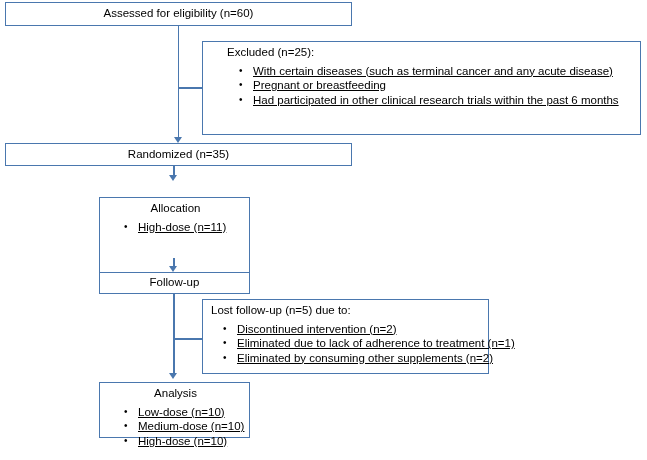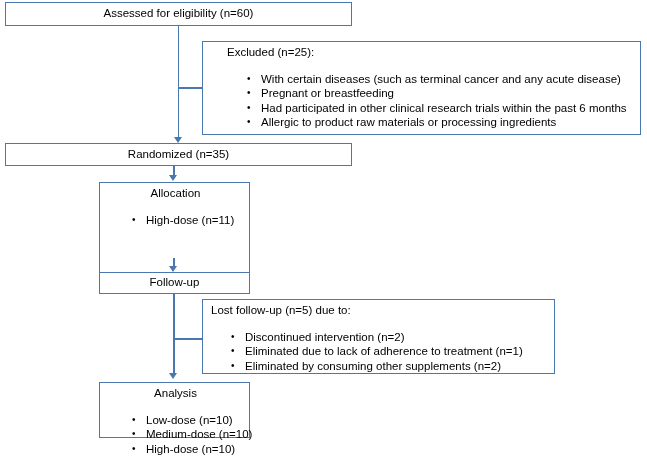--- a/index.html
+++ b/index.html
@@ -23,21 +23,21 @@
   }
   .box.center{
     display:flex;align-items:center;justify-content:center;
     text-align:right;
   }
   .box.left{padding:4px 6px 4px 8px;}
 
   .title{display:block;text-align:center;margin-bottom:1px;}
   .hdr{display:block;text-align:left;margin-bottom:1px;}
 
-  ul{list-style:none;margin:12px;padding:0;}
+  ul{list-style:none;margin:4px;padding:0;text-decoration:underline;}
   li{
     position:relative;
     padding-left:22px;
     line-height:14.6px;
     white-space:nowrap;
   }
   li:before{
     content:"\2022";
     position:absolute;left:8px;top:0;
     font-size:10px;
@@ -69,51 +69,50 @@
   <div class="arrow" style="left:173.5px;top:137px;"></div>
 
   <div class="ln h" style="left:177.5px;top:87px;width:26px;"></div>
 
   <div class="box left" style="left:202px;top:41px;width:439px;height:94px;padding-left:24px;">
     <span class="hdr">Excluded (n=25):</span>
     <ul>
       <li>With certain diseases (such as terminal cancer and any acute disease)</li>
       <li>Pregnant or breastfeeding</li>
       <li>Had participated in other clinical research trials within the past 6 months</li>
-      <li>Allergic to product raw materials or processing ingredients</li>
     </ul>
   </div>
 
   <div class="box center" style="left:5px;top:143px;width:347px;height:23px;">
     <span>Randomized (n=35)</span>
   </div>
 
   <div class="ln v" style="left:173.2px;top:166px;height:10px;"></div>
   <div class="arrow" style="left:169.2px;top:175px;"></div>
 
-  <div class="box left narrow" style="left:99px;top:182px;width:151px;height:92px;">
+  <div class="box left narrow" style="left:99px;top:197px;width:151px;height:92px;">
     <span class="title">Allocation</span>
     <ul>
       <li>High-dose (n=11)</li>
     </ul>
   </div>
 
   <div class="ln v" style="left:173.2px;top:258px;height:8px;"></div>
   <div class="arrow" style="left:169.2px;top:266px;"></div>
 
   <div class="box center" style="left:99px;top:272px;width:151px;height:22px;">
     <span>Follow-up</span>
   </div>
 
   <div class="ln v" style="left:173.2px;top:294px;height:80px;"></div>
   <div class="arrow" style="left:169.2px;top:373px;"></div>
 
   <div class="ln h" style="left:173.2px;top:338px;width:30px;"></div>
 
-  <div class="box left" style="left:202px;top:299px;width:353px;height:75px;">
+  <div class="box left" style="left:202px;top:299px;width:287px;height:75px;">
     <span class="hdr">Lost follow-up (n=5) due to:</span>
     <ul>
       <li>Discontinued intervention (n=2)</li>
       <li>Eliminated due to lack of adherence to treatment (n=1)</li>
       <li>Eliminated by consuming other supplements (n=2)</li>
     </ul>
   </div>
 
   <div class="box left narrow" style="left:99px;top:382px;width:151px;height:56px;">
     <span class="title">Analysis</span>

